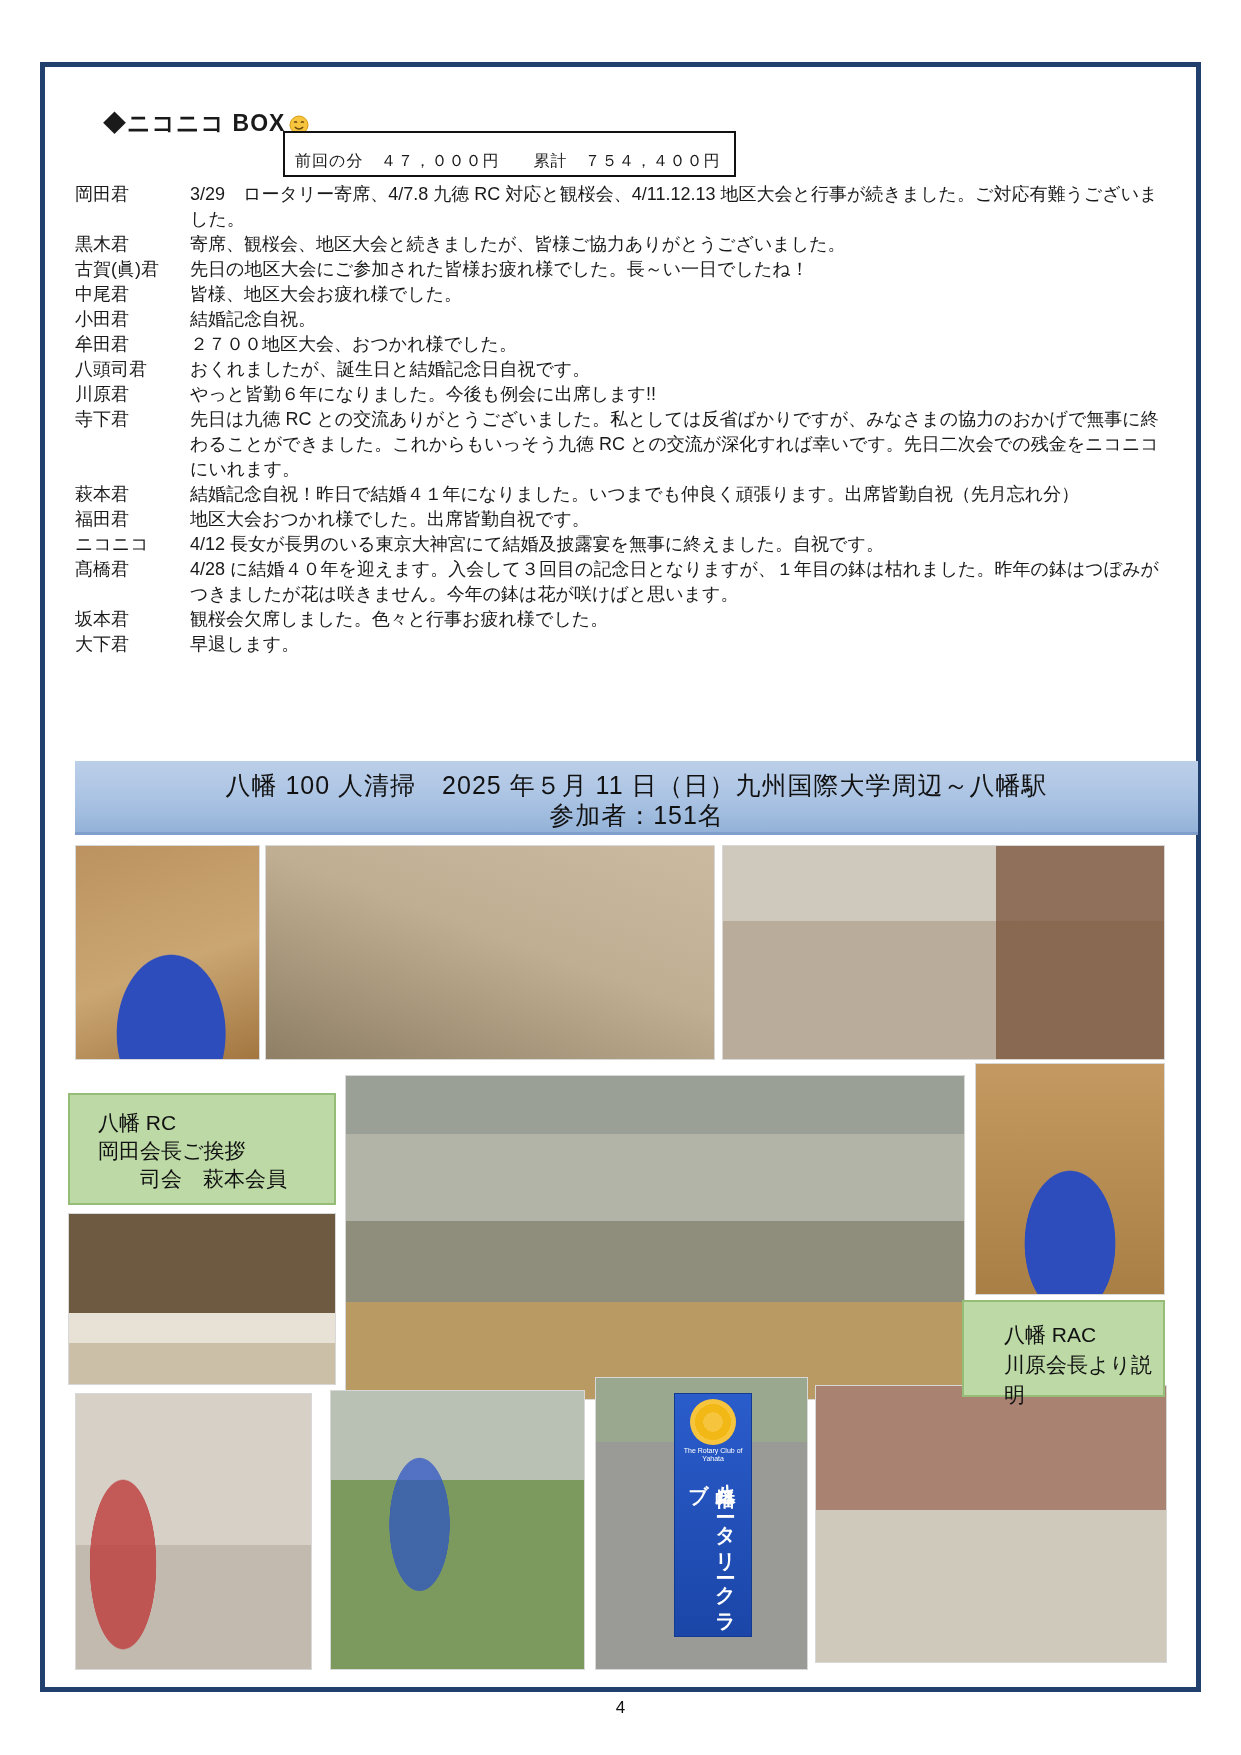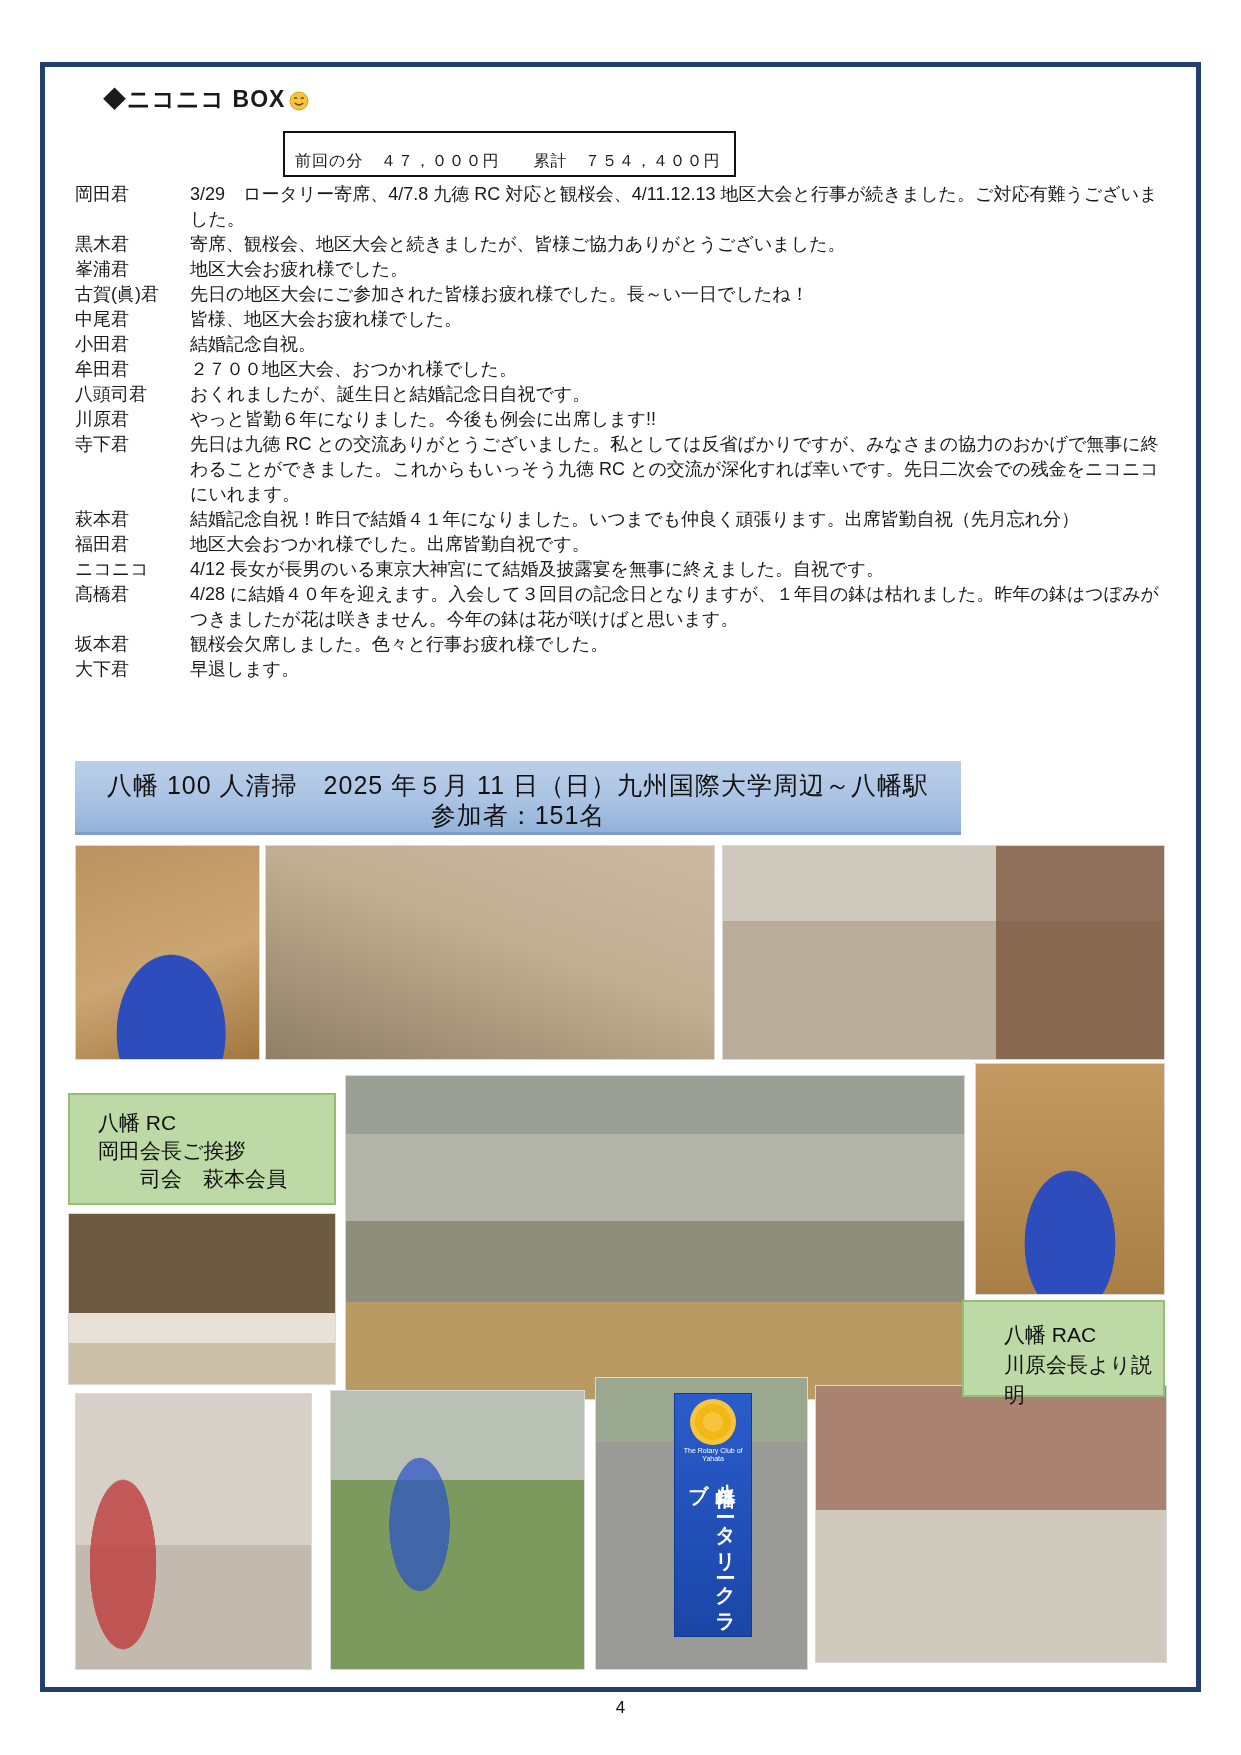--- a/index.html
+++ b/index.html
@@ -6,36 +6,36 @@
   .page{
     position:relative;width:1241px;height:1755px;background:#ffffff;
     font-family:"Liberation Sans",sans-serif;color:#1a1a1a;overflow:hidden;
   }
   .frame{
     position:absolute;left:40px;top:62px;width:1161px;height:1630px;
     box-sizing:border-box;border:5px solid #21406e;
   }
   
   .nikoheading{
-    position:absolute;left:103px;top:84px;font-size:23px;font-weight:bold;
+    position:absolute;left:103px;top:108px;font-size:23px;font-weight:bold;
     letter-spacing:1px;display:flex;align-items:center;gap:4px;
   }
   .smiley{width:20px;height:20px;display:inline-block;}
   .amount-box{
     position:absolute;left:283px;top:131px;border:2px solid #111;
     padding:18px 14px 3px 10px;font-size:16px;letter-spacing:1px;background:#fff;
   }
   
   .entries{position:absolute;left:75px;top:182px;width:1092px;font-size:18px;line-height:25px;}
   .entry{display:flex;justify-content:space-between;}
   .entry .name{flex:0 0 115px;}
   .entry .msg{flex:1;}
   
   .event-banner{
-    position:absolute;left:75px;top:761px;width:886px;height:74px;box-sizing:border-box;
+    position:absolute;left:75px;top:761px;width:1123px;height:74px;box-sizing:border-box;
     background:linear-gradient(180deg,#bccfe9 0%,#aac3e3 55%,#93b2d8 100%);
     border-bottom:3px solid #7f9ecb;
     text-align:center;font-size:25px;font-weight:500;color:#111;
     padding-top:9px;letter-spacing:1px;
   }
   .event-banner .line{line-height:30px;}
   
   .photo{position:absolute;border:1px solid #d8d8d8;box-sizing:border-box;}
   .p1{left:75px;top:845px;width:185px;height:215px;
       background:radial-gradient(90px 130px at 52% 88%,#2e4dbd 0 60%,rgba(46,77,189,0) 61%),
@@ -112,24 +112,20 @@
   <div class="entries">
     <div class="entry">
         <span class="name">岡田君</span>
         <span class="msg">3/29　ロータリー寄席、4/7.8 九徳 RC 対応と観桜会、4/11.12.13 地区大会と行事が続きました。ご対応有難うございました。</span>
       </div>
     <div class="entry">
         <span class="name">黒木君</span>
         <span class="msg">寄席、観桜会、地区大会と続きましたが、皆様ご協力ありがとうございました。</span>
       </div>
     <div class="entry">
-        <span class="name">峯浦君</span>
-        <span class="msg">地区大会お疲れ様でした。</span>
-      </div>
-    <div class="entry">
         <span class="name">古賀(眞)君</span>
         <span class="msg">先日の地区大会にご参加された皆様お疲れ様でした。長～い一日でしたね！</span>
       </div>
     <div class="entry">
         <span class="name">中尾君</span>
         <span class="msg">皆様、地区大会お疲れ様でした。</span>
       </div>
     <div class="entry">
         <span class="name">小田君</span>
         <span class="msg">結婚記念自祝。</span>

